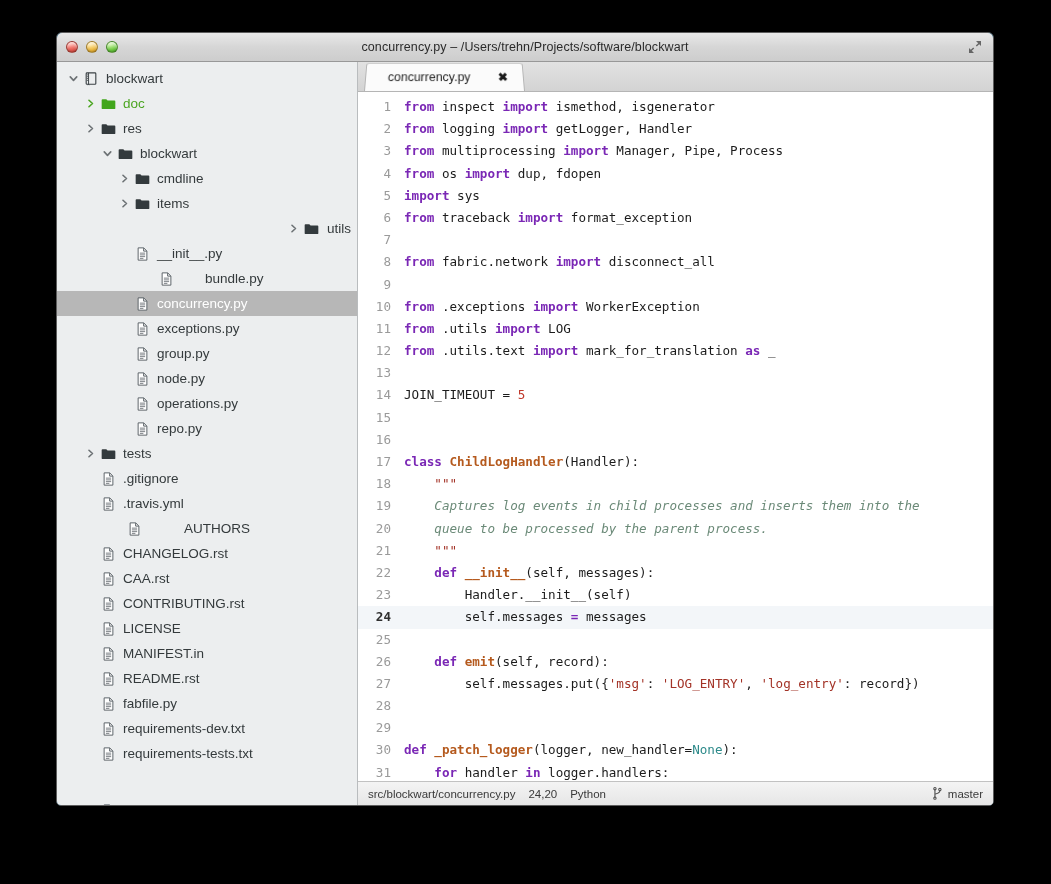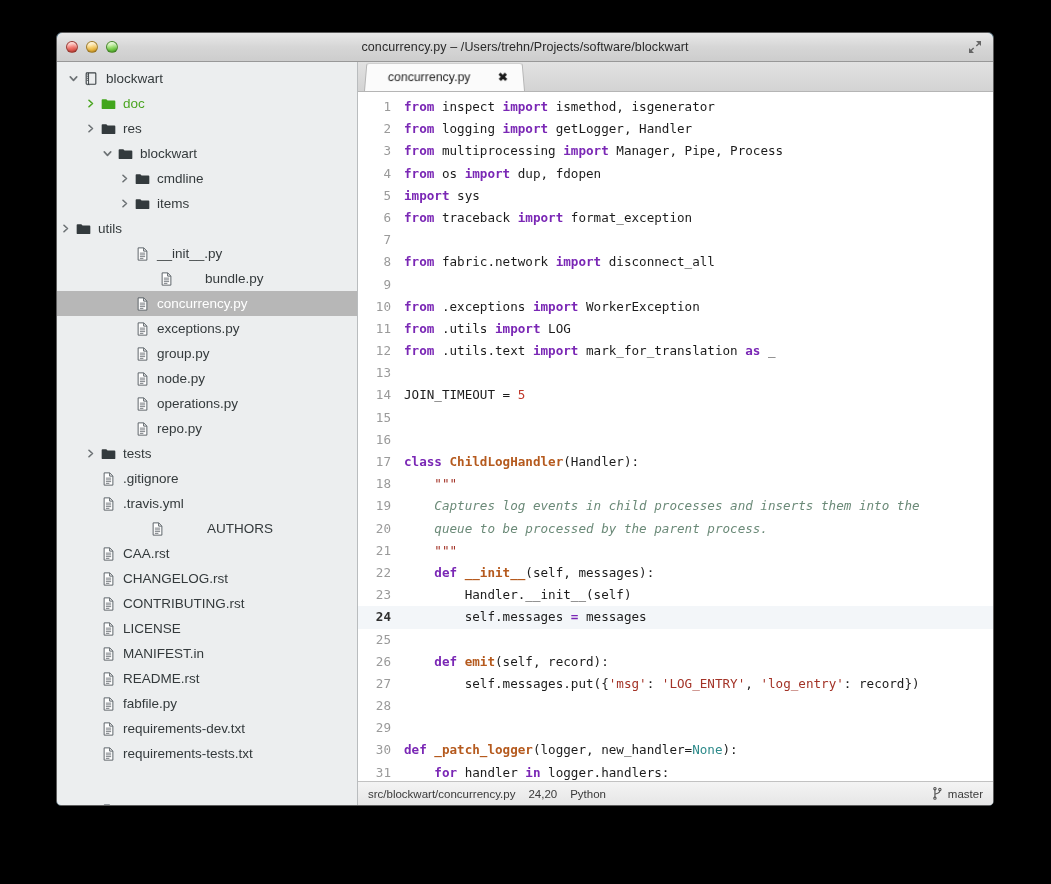--- a/index.html
+++ b/index.html
@@ -300,21 +300,21 @@
               <path d="M3.3 1.4 7.2 5 3.3 8.6" stroke="#6d7275" stroke-width="1.8" fill="none" stroke-linecap="round" stroke-linejoin="round"></path>
             </svg>
           </div>
           <div class="ico">
             <svg viewBox="0 0 16 13" width="15" height="12">
               <path d="M0.6 2.3a1 1 0 0 1 1-1h4l1.4 1.5h7.4a1 1 0 0 1 1 1v7.2a1 1 0 0 1-1 1H1.6a1 1 0 0 1-1-1z" fill="#333a3d"></path>
             </svg>
           </div>
           <span class="lbl">items</span>
         </div>
-        <div class="row" style="">
+        <div class="row" style="padding-left: 59px; justify-content: flex-end;">
           <div class="twisty">
             <svg viewBox="0 0 10 10" width="9" height="9">
               <path d="M3.3 1.4 7.2 5 3.3 8.6" stroke="#6d7275" stroke-width="1.8" fill="none" stroke-linecap="round" stroke-linejoin="round"></path>
             </svg>
           </div>
           <div class="ico">
             <svg viewBox="0 0 16 13" width="15" height="12">
               <path d="M0.6 2.3a1 1 0 0 1 1-1h4l1.4 1.5h7.4a1 1 0 0 1 1 1v7.2a1 1 0 0 1-1 1H1.6a1 1 0 0 1-1-1z" fill="#333a3d"></path>
             </svg>
           </div>
@@ -436,52 +436,52 @@
           <div class="twisty"></div>
           <div class="ico">
             <svg viewBox="0 0 14 16" width="13" height="14">
               <path d="M2 1h6.4L12 4.6V15H2z" fill="#ffffff" stroke="#5a6166" stroke-width="1.1" stroke-linejoin="round"></path>
               <path d="M8.3 1.2v3.5H11.8" fill="none" stroke="#5a6166" stroke-width="1.1"></path>
               <path d="M4 7h6M4 9h6M4 11h6M4 13h4" stroke="#5a6166" stroke-width="0.9"></path>
             </svg>
           </div>
           <span class="lbl">.travis.yml</span>
         </div>
-        <div class="row" style="padding-left: 39px; gap: 35px;">
+        <div class="row" style="padding-left: 16px; gap: 35px;">
           <div class="twisty"></div>
           <div class="ico">
             <svg viewBox="0 0 14 16" width="13" height="14">
               <path d="M2 1h6.4L12 4.6V15H2z" fill="#ffffff" stroke="#5a6166" stroke-width="1.1" stroke-linejoin="round"></path>
               <path d="M8.3 1.2v3.5H11.8" fill="none" stroke="#5a6166" stroke-width="1.1"></path>
               <path d="M4 7h6M4 9h6M4 11h6M4 13h4" stroke="#5a6166" stroke-width="0.9"></path>
             </svg>
           </div>
           <span class="lbl">AUTHORS</span>
         </div>
         <div class="row" style="padding-left: 25px;">
           <div class="twisty"></div>
           <div class="ico">
             <svg viewBox="0 0 14 16" width="13" height="14">
               <path d="M2 1h6.4L12 4.6V15H2z" fill="#ffffff" stroke="#5a6166" stroke-width="1.1" stroke-linejoin="round"></path>
               <path d="M8.3 1.2v3.5H11.8" fill="none" stroke="#5a6166" stroke-width="1.1"></path>
               <path d="M4 7h6M4 9h6M4 11h6M4 13h4" stroke="#5a6166" stroke-width="0.9"></path>
             </svg>
           </div>
+          <span class="lbl">CHANGELOG.rst</span>
+        </div>
+        <div class="row" style="padding-left: 25px;">
+          <div class="twisty"></div>
+          <div class="ico">
+            <svg viewBox="0 0 14 16" width="13" height="14">
+              <path d="M2 1h6.4L12 4.6V15H2z" fill="#ffffff" stroke="#5a6166" stroke-width="1.1" stroke-linejoin="round"></path>
+              <path d="M8.3 1.2v3.5H11.8" fill="none" stroke="#5a6166" stroke-width="1.1"></path>
+              <path d="M4 7h6M4 9h6M4 11h6M4 13h4" stroke="#5a6166" stroke-width="0.9"></path>
+            </svg>
+          </div>
           <span class="lbl">CAA.rst</span>
-        </div>
-        <div class="row" style="padding-left: 25px;">
-          <div class="twisty"></div>
-          <div class="ico">
-            <svg viewBox="0 0 14 16" width="13" height="14">
-              <path d="M2 1h6.4L12 4.6V15H2z" fill="#ffffff" stroke="#5a6166" stroke-width="1.1" stroke-linejoin="round"></path>
-              <path d="M8.3 1.2v3.5H11.8" fill="none" stroke="#5a6166" stroke-width="1.1"></path>
-              <path d="M4 7h6M4 9h6M4 11h6M4 13h4" stroke="#5a6166" stroke-width="0.9"></path>
-            </svg>
-          </div>
-          <span class="lbl">CHANGELOG.rst</span>
         </div>
         <div class="row" style="padding-left: 25px;">
           <div class="twisty"></div>
           <div class="ico">
             <svg viewBox="0 0 14 16" width="13" height="14">
               <path d="M2 1h6.4L12 4.6V15H2z" fill="#ffffff" stroke="#5a6166" stroke-width="1.1" stroke-linejoin="round"></path>
               <path d="M8.3 1.2v3.5H11.8" fill="none" stroke="#5a6166" stroke-width="1.1"></path>
               <path d="M4 7h6M4 9h6M4 11h6M4 13h4" stroke="#5a6166" stroke-width="0.9"></path>
             </svg>
           </div>

